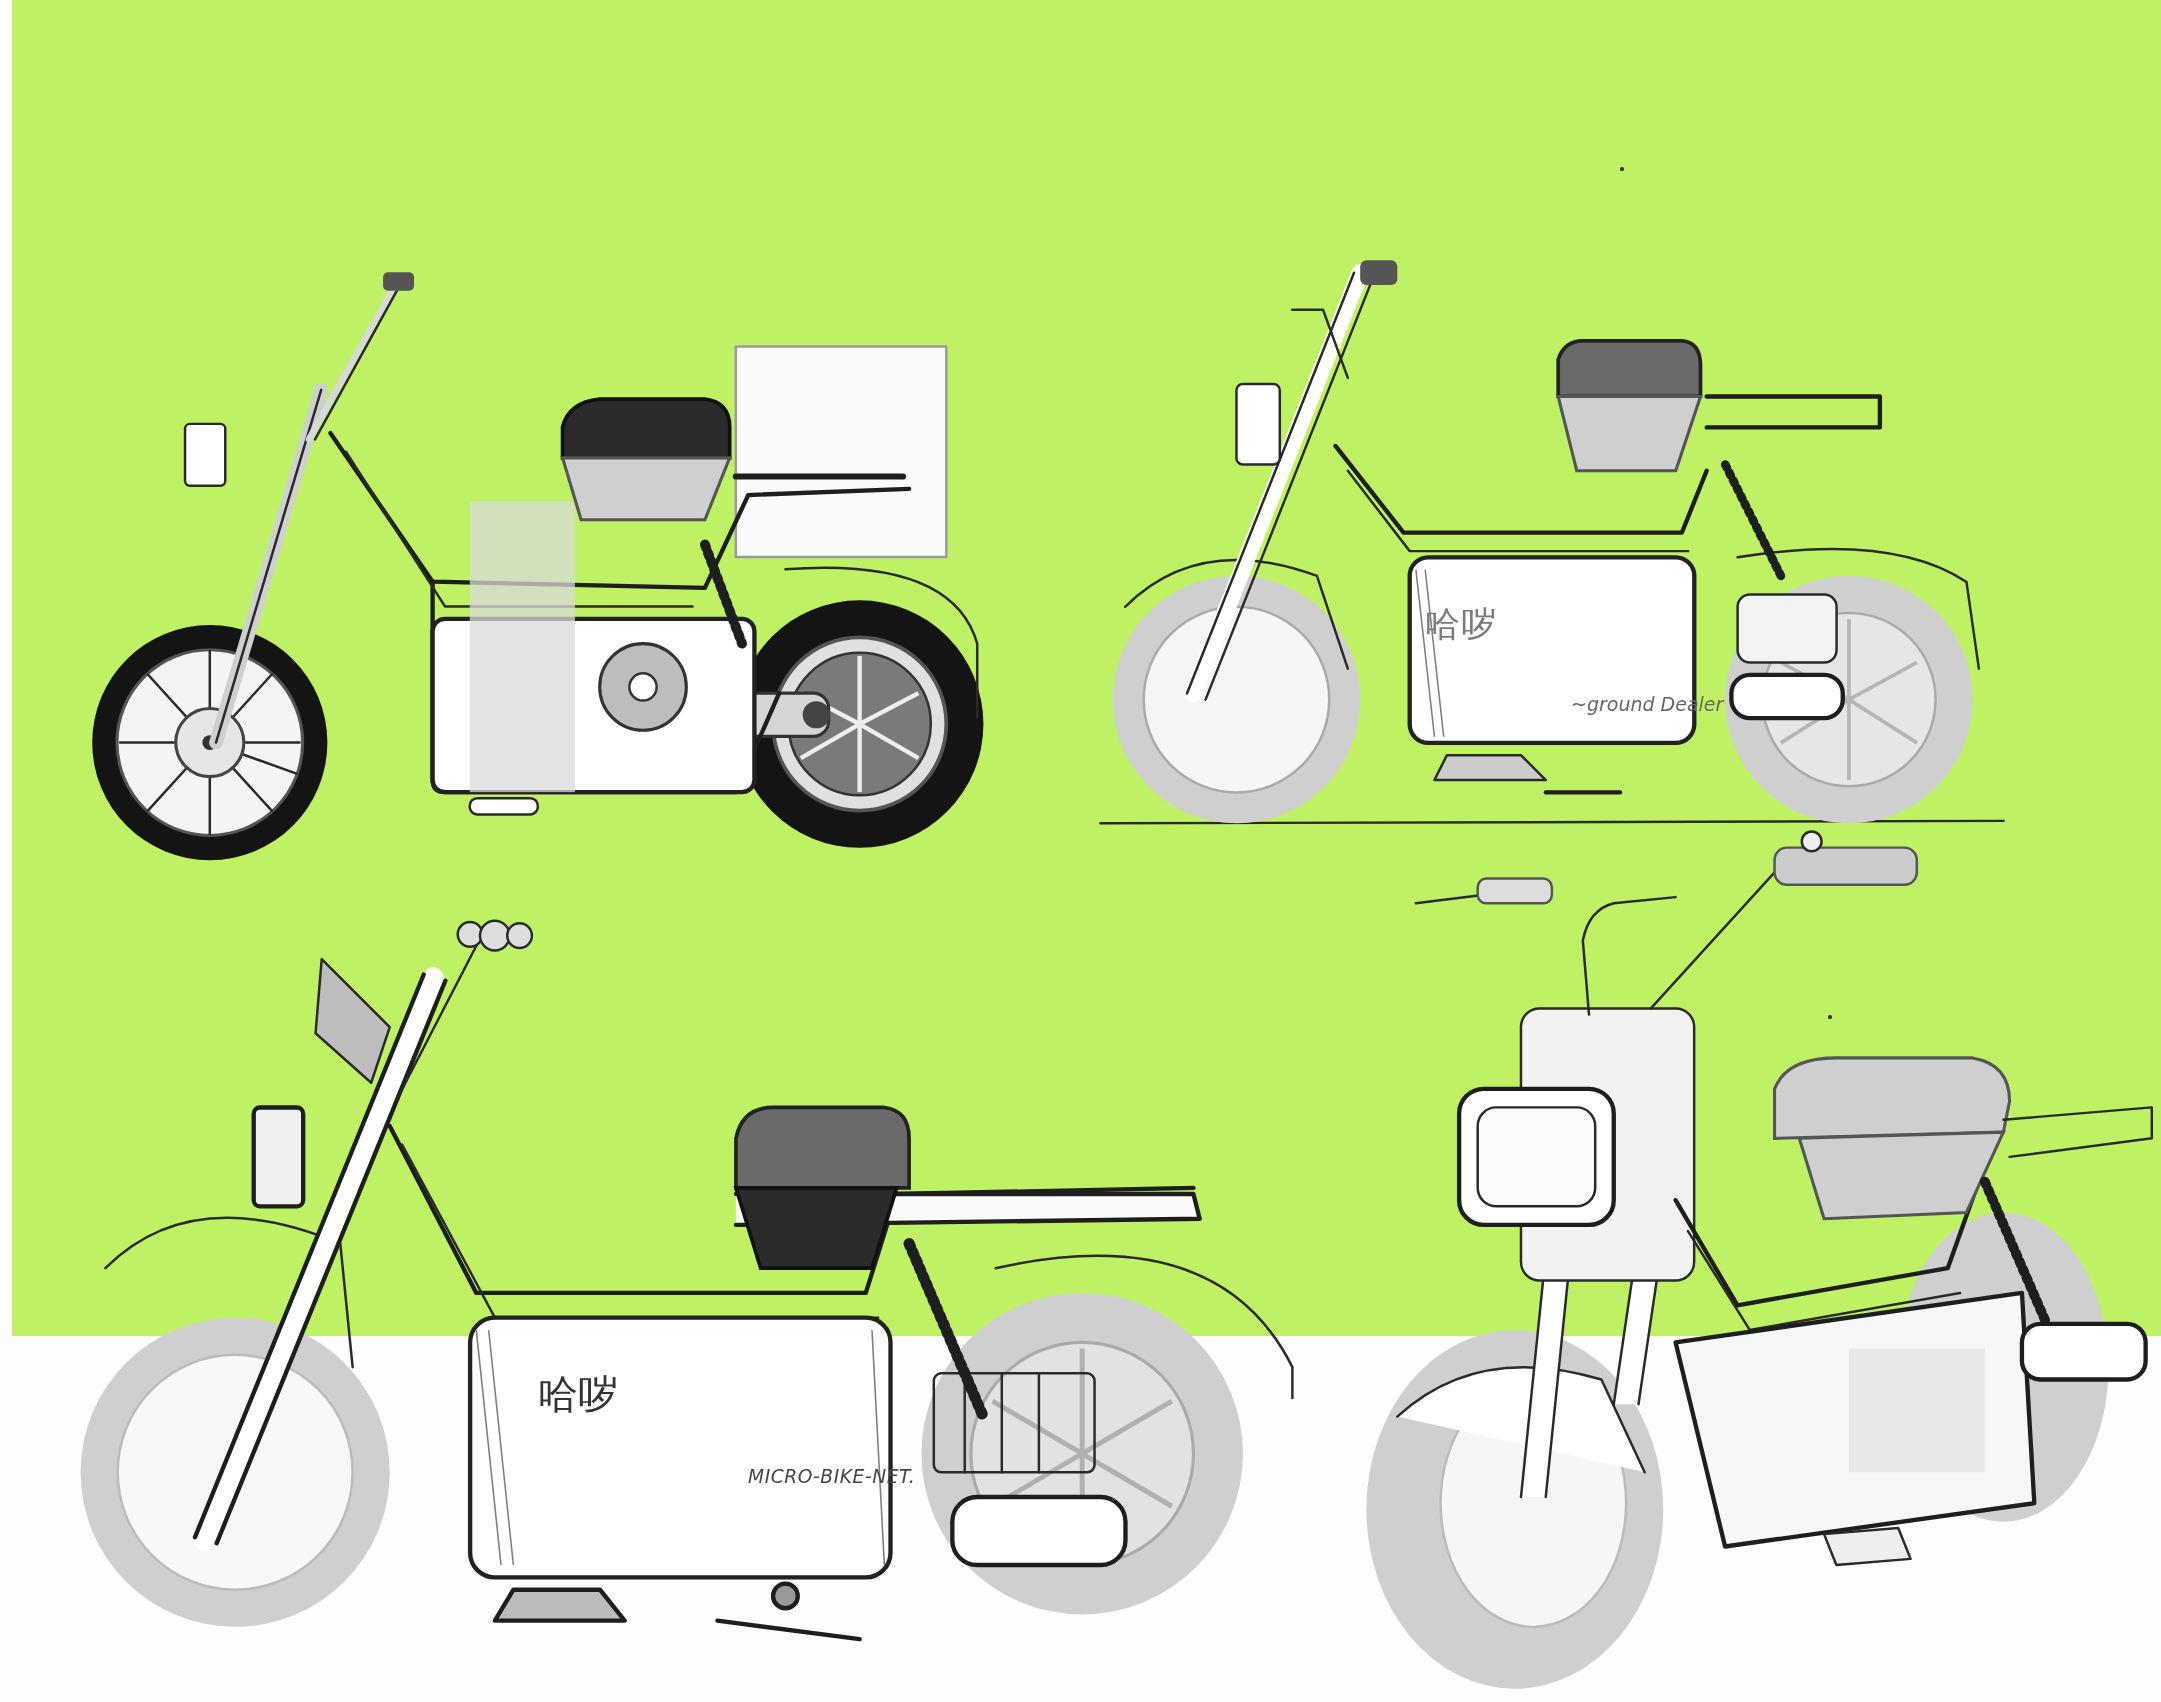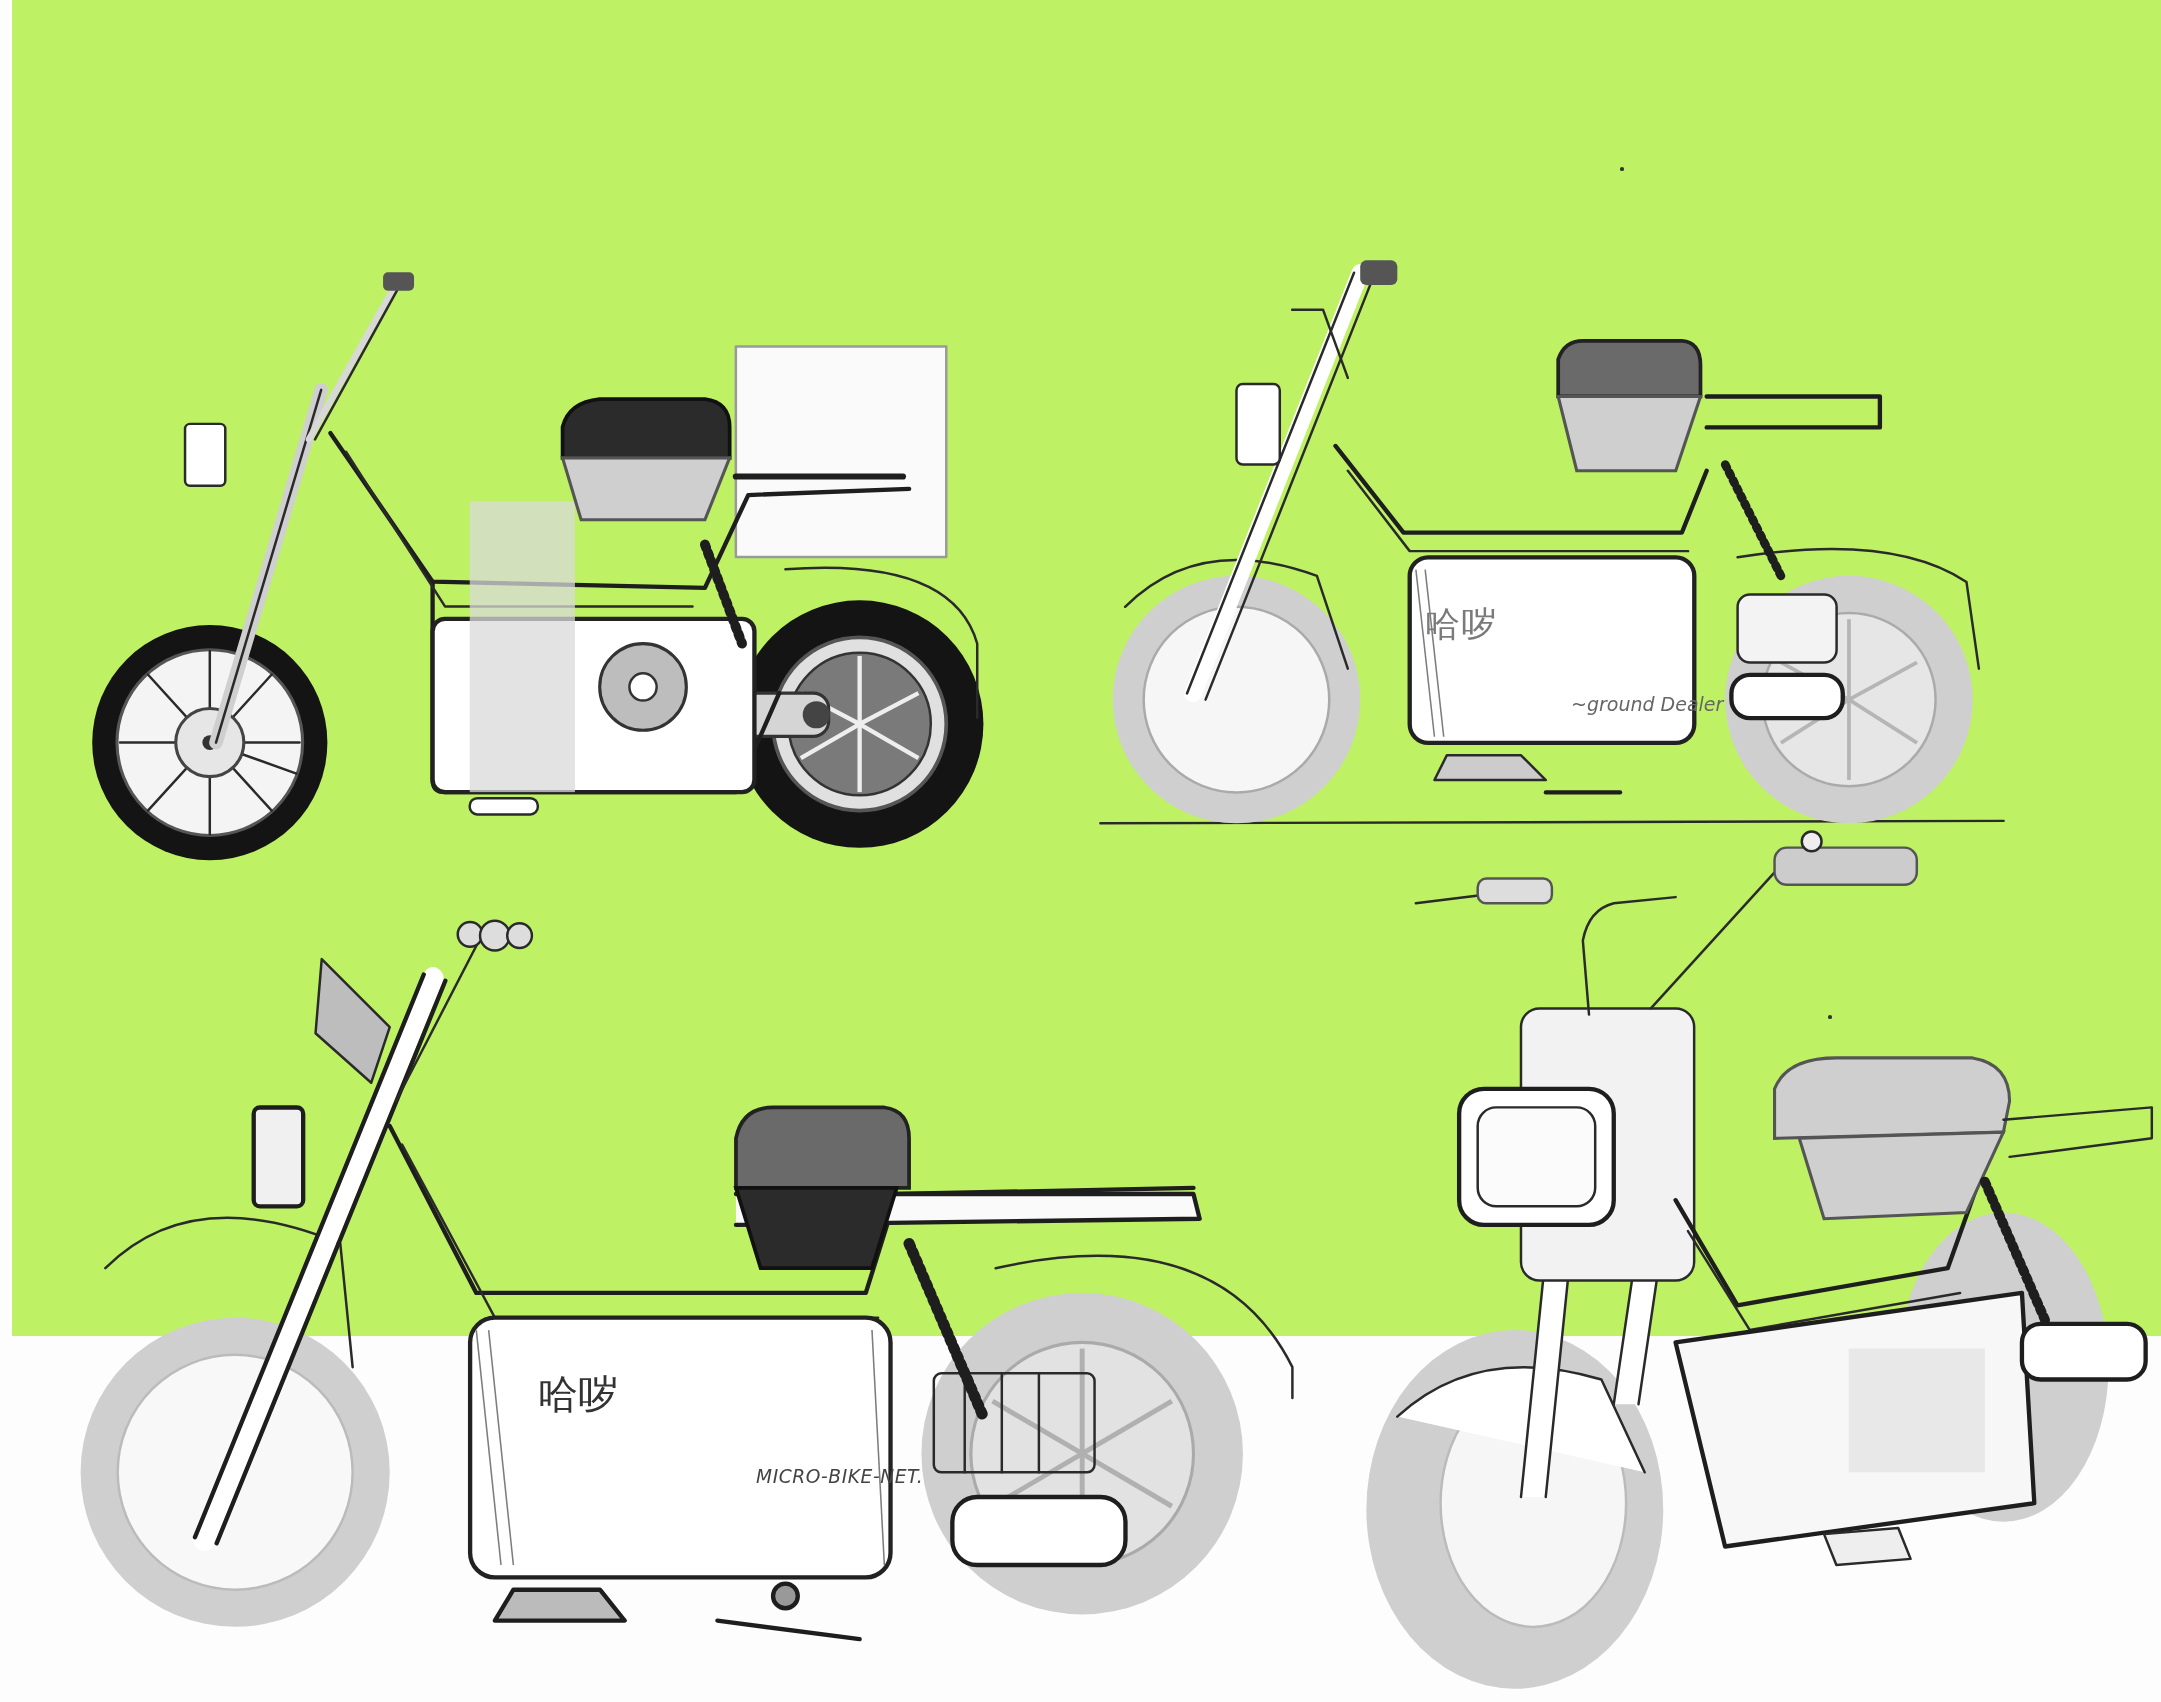--- a/index.html
+++ b/index.html
@@ -15,21 +15,21 @@
   .rim{fill:#f4f4f4;stroke:#555;stroke-width:5;}
   .seat-dark{fill:#2b2b2b;stroke:#111;stroke-width:6;}
   .seat-mid{fill:#6a6a6a;stroke:#222;stroke-width:6;}
   .seat-light{fill:#cfcfcf;stroke:#555;stroke-width:5;}
   .panel{fill:#ffffff;stroke:#222;stroke-width:7;}
   .panel-grey{fill:#d9d9d9;}
   .hatch{fill:none;stroke:#7d7d7d;stroke-width:2.5;}
   .label{position:absolute;color:#555;white-space:nowrap;}
   .brand{font-size:35px;color:#7a7a7a;letter-spacing:1.2px;}
   .brand-dark{font-size:40px;color:#333;}
-  .scribble{font-size:18.6px;color:#444;font-style:italic;letter-spacing:0.6px;margin-left:8px;}
+  .scribble{font-size:18.6px;color:#444;font-style:italic;letter-spacing:0.6px;}
   .scribble-faint{font-size:19px;color:#666;font-style:italic;}
   .dot{position:absolute;width:3.7px;height:3.7px;border-radius:50%;background:#333;}
 </style>
 </head>
 <body>
 
 <div class="sheet">
 
   <div class="sketch" style="left:74px;top:297px;width:916px;height:557px;">
     <svg viewBox="0 0 1480 900">

